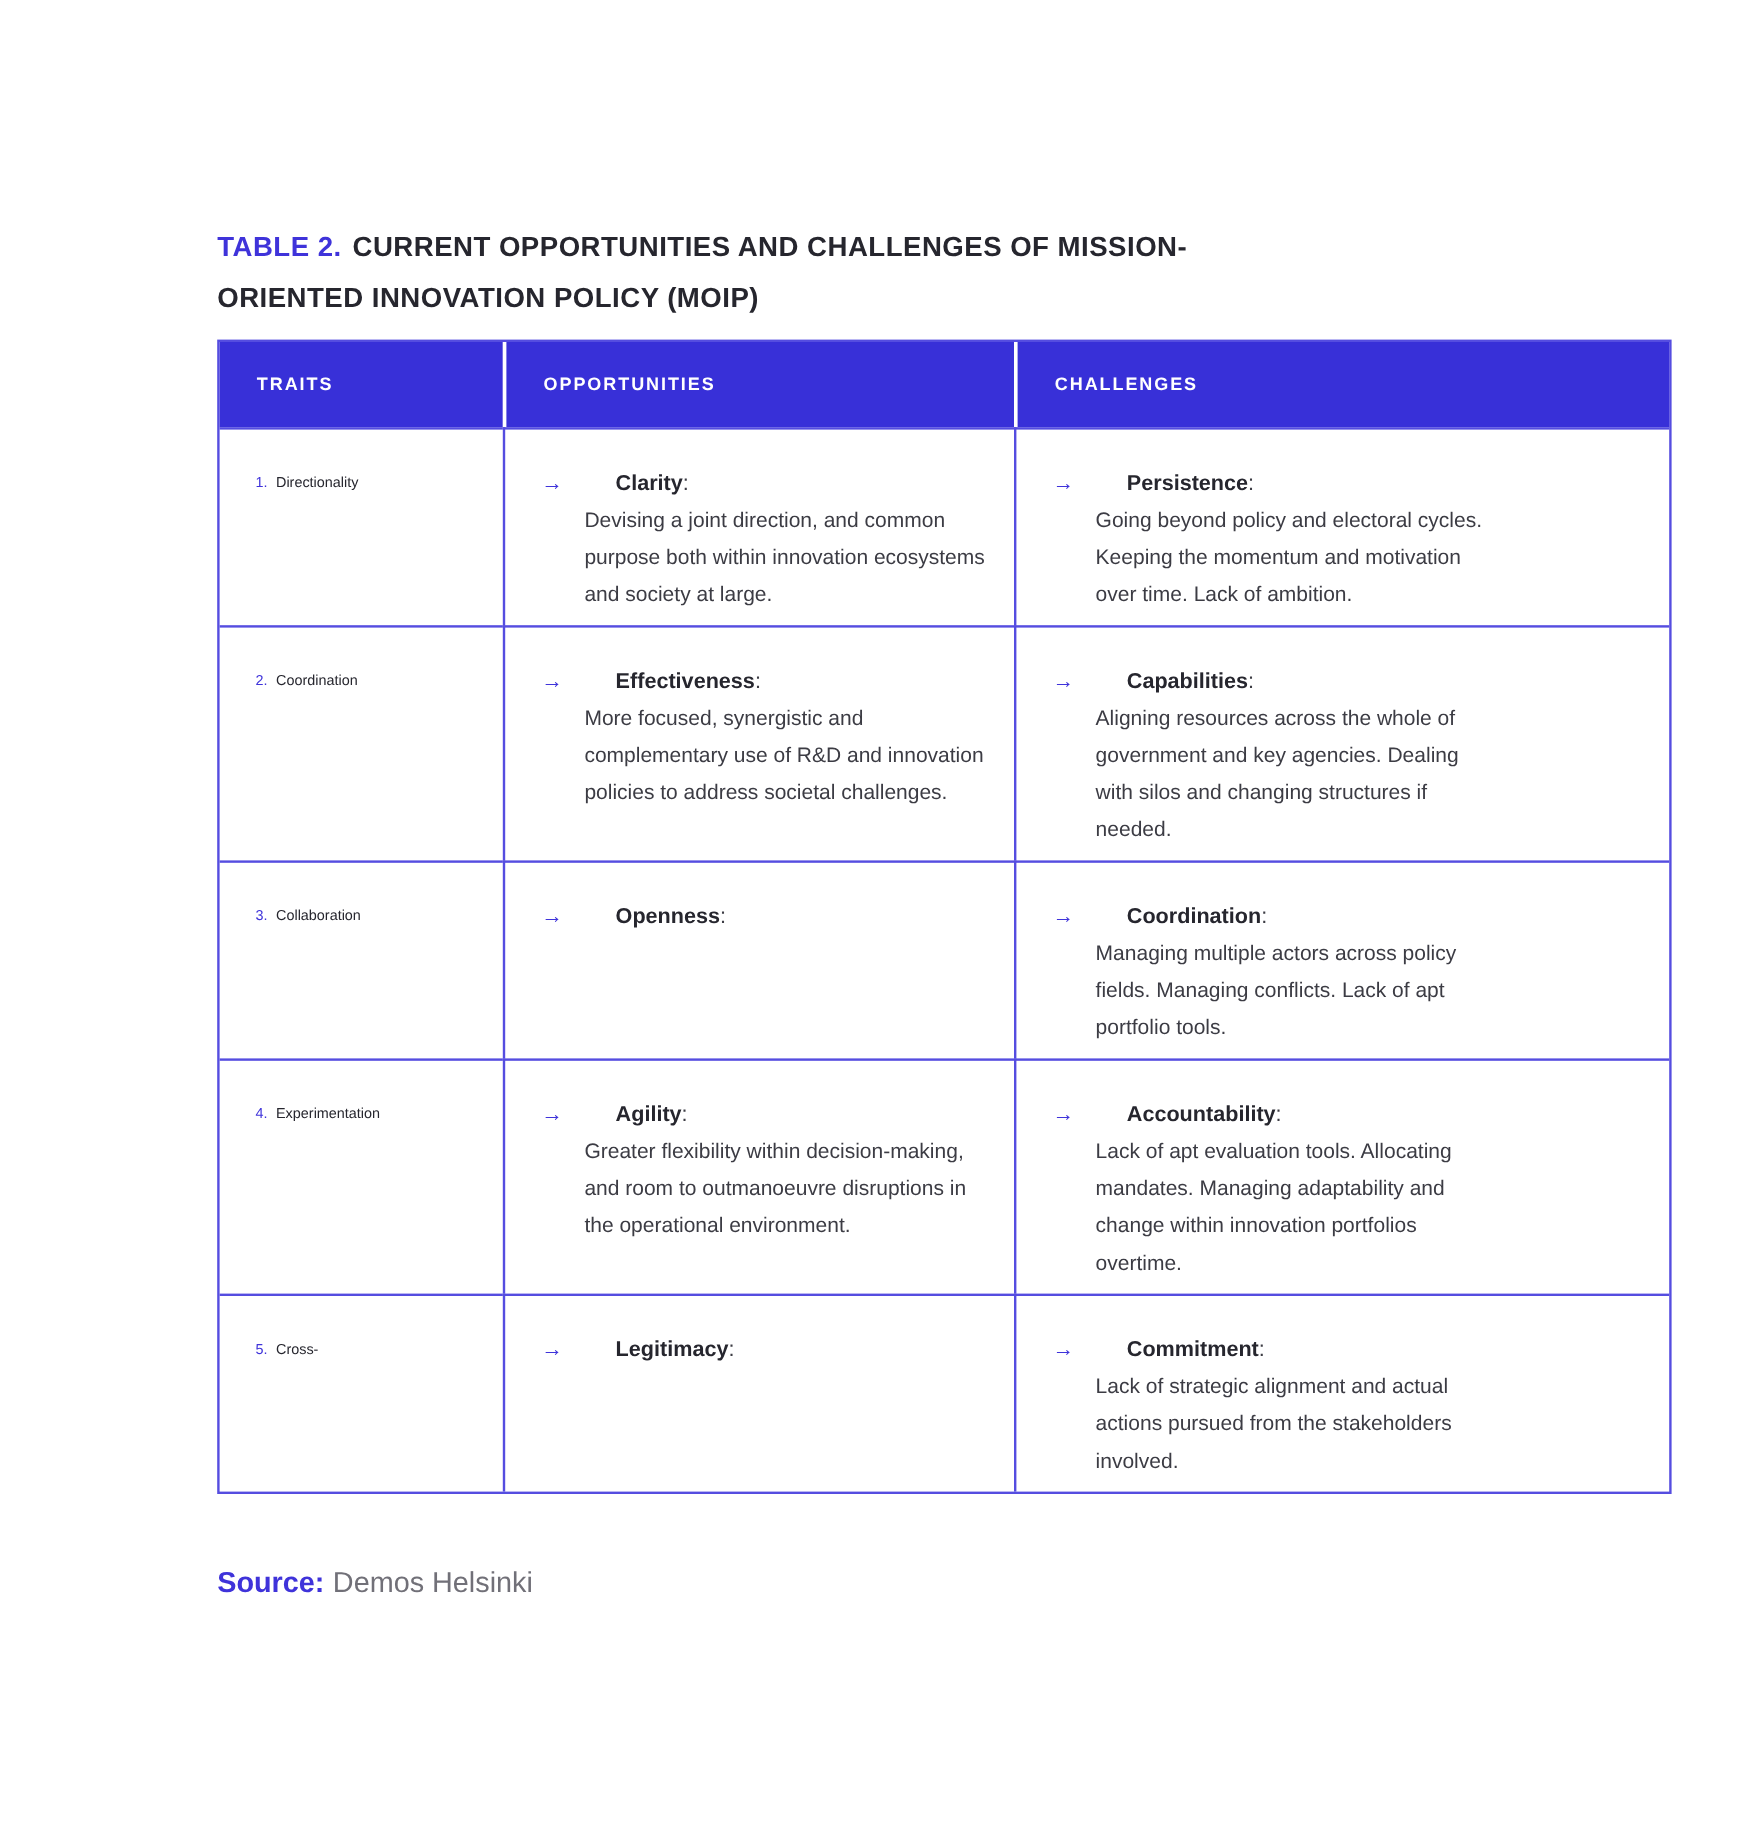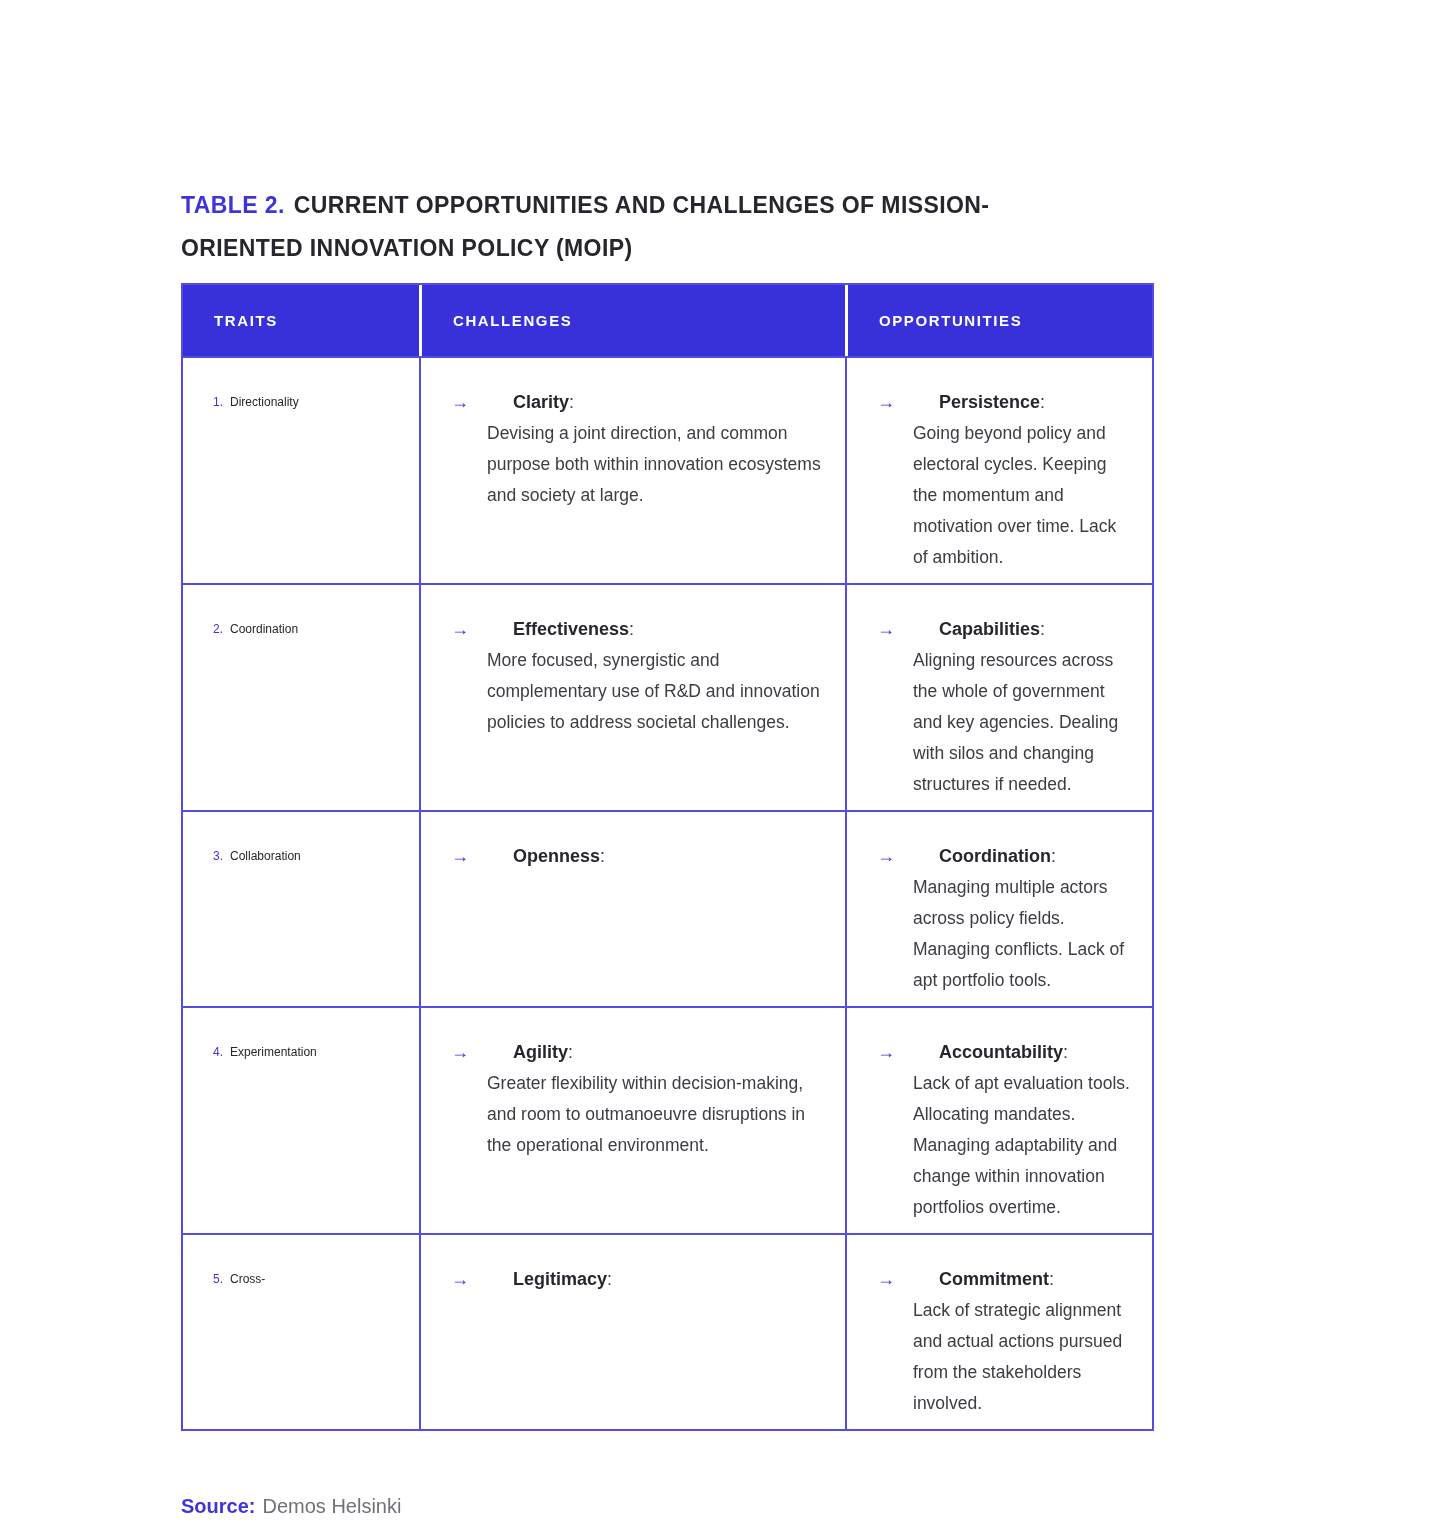--- a/index.html
+++ b/index.html
@@ -9,21 +9,21 @@
     font-family:"Liberation Sans","DejaVu Sans",sans-serif;
     padding:168px 182px 0 181px;
   }
   .title {
     font-size:23px; font-weight:700; letter-spacing:0.4px;
     line-height:43px; color:var(--ink); max-width:900px;
     margin:16px 0 13px 0;
   }
   .title .prefix { color:var(--accent); margin-right:9px; }
 
-  .table-box { border:2px solid var(--border); width:973px; }
+  .table-box { border:2px solid var(--border); width:1212px; }
   .grid { display:grid; grid-template-columns:236px 426px 1fr; }
 
   .th {
     background:var(--header-bg); color:#ffffff; height:71px;
     display:flex; align-items:center; padding-left:31px;
     font-size:15px; font-weight:600; letter-spacing:1.6px;
   }
   .th.sep { border-left:3px solid #ffffff; }
 
   .row { display:contents; }
@@ -36,38 +36,38 @@
   .cell { display:flex; align-items:flex-start; }
   .arrow {
     color:var(--accent); flex:0 0 36px; width:36px;
     font-size:18px; line-height:31px; font-weight:400;
   }
   .cell-text { max-width:336px; }
   .term-line { font-size:18px; font-weight:700; color:var(--ink); line-height:31px;margin-left:26px; }
   .term-line .colon { font-weight:400; color:var(--body); }
   .desc { font-size:17.5px; line-height:31px; color:var(--body); }
 
-  .source { margin-top:63px; font-size:20px; line-height:24px; }
+  .source { margin-top:63px; font-size:24px; line-height:24px; }
   .source .label { color:var(--accent); font-weight:700; margin-right:7px; }
   .source .text { color:var(--muted); }
 </style>
 </head>
 <body>
 
 <div class="page">
 
   <h1 class="title">
     <span class="prefix">TABLE 2.</span><span>CURRENT OPPORTUNITIES AND CHALLENGES OF MISSION-ORIENTED INNOVATION POLICY (MOIP)</span>
   </h1>
 
   <div class="table-box">
     <div class="grid">
       <div class="th">TRAITS</div>
+      <div class="th sep">OPPORTUNITIES</div>
       <div class="th sep">CHALLENGES</div>
-      <div class="th sep">OPPORTUNITIES</div>
 
   <div class="row">
     <div class="td trait-cell">
       <span class="num">1.</span><span>Directionality</span>
     </div>
     <div class="td sep">
       <div class="cell">
         <span class="arrow">→</span>
         <div class="cell-text">
           <div class="term-line"><span>Clarity</span><span class="colon">:</span></div>

